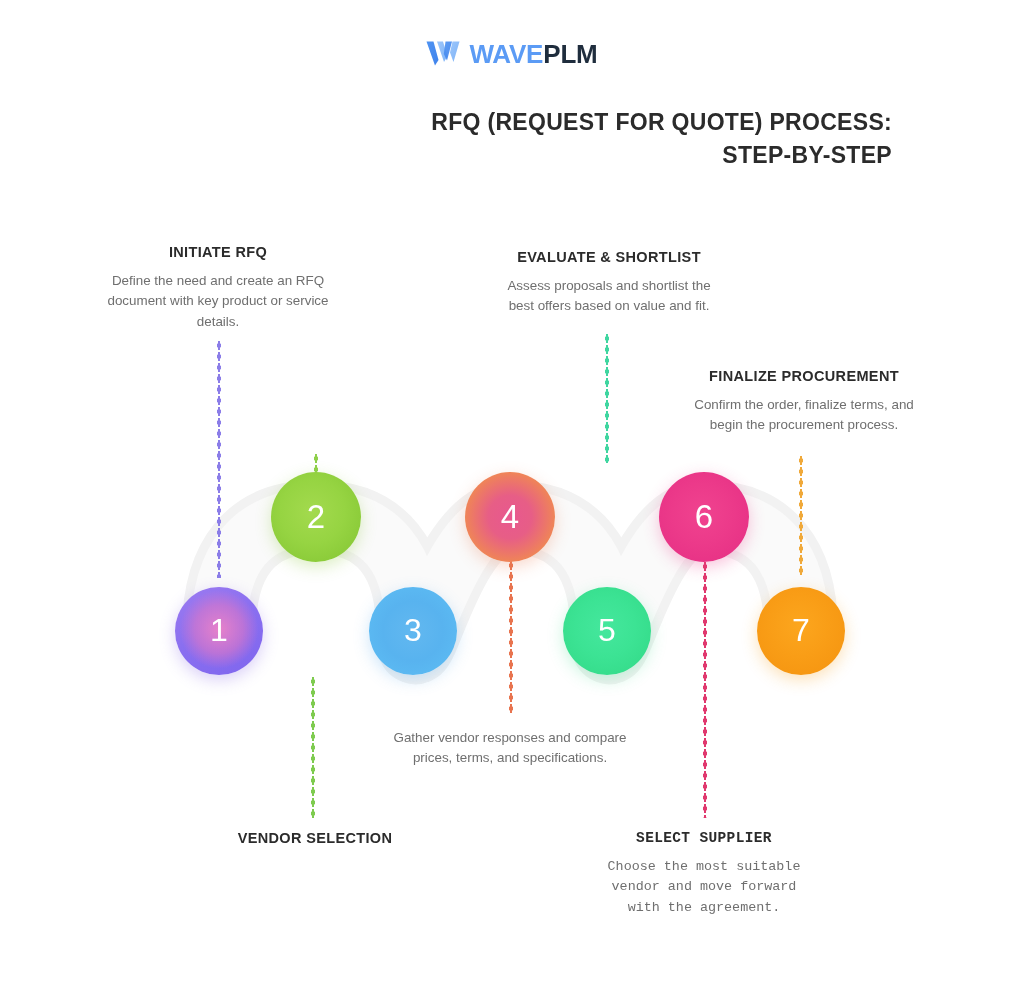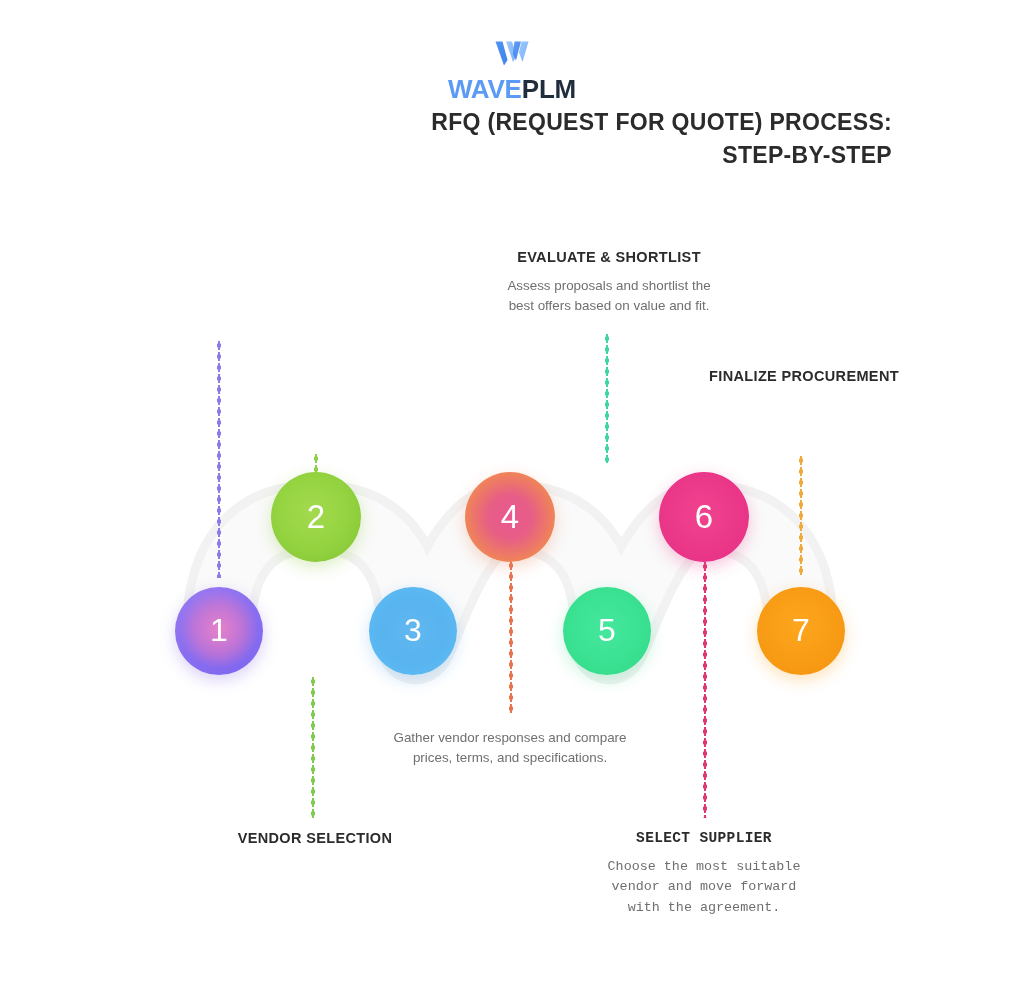--- a/index.html
+++ b/index.html
@@ -8,21 +8,21 @@
   body {
     width:1024px; height:987px; position:relative; overflow:hidden;
     font-family:"Liberation Sans", sans-serif;
     color:#3a3a3a;
     -webkit-font-smoothing:antialiased;
   }
 
   
   .logo-wrap{
     position:absolute; left:0; right:0; top:40px;
-    display:flex; align-items:center; justify-content:center; gap:9px;flex-direction:column;
+    display:flex; align-items:center; justify-content:center; gap:9px;
   }
   .logo-mark{ width:34px; height:27px; display:block; }
   .logo-text{
     font-size:26px; font-weight:700; letter-spacing:-0.2px;
     line-height:1; white-space:nowrap;
   }
   .logo-wave{ color:#5b9bf5; }
   .logo-plm{ color:#1f2d3d; }
 
   
@@ -180,37 +180,42 @@
   <div class="node bottom n5">
     <span>5</span>
   </div>
   <div class="node top n6">
     <span>6</span>
   </div>
   <div class="node bottom n7">
     <span>7</span>
   </div>
 
+  <div class="block" style="left:98px; top:243px; width:240px;">
+    <div class="hd">INITIATE RFQ</div>
+    <div class="bd">Define the need and create an RFQ document with key product or service details.</div>
+  </div>
 
 
   <div class="block" style="left:202px; top:829px; width:226px;">
     <div class="hd">VENDOR SELECTION</div>
   </div>
 
   <div class="block" style="left:500px; top:248px; width:218px;">
     <div class="hd">EVALUATE &amp; SHORTLIST</div>
     <div class="bd">Assess proposals and shortlist the best offers based on value and fit.</div>
   </div>
 
   <div class="block" style="left:378px; top:728px; width:264px;">
     <div class="bd">Gather vendor responses and compare prices, terms, and specifications.</div>
   </div>
 
   <div class="block" style="left:690px; top:367px; width:228px;">
     <div class="hd">FINALIZE PROCUREMENT</div>
+    <div class="bd">Confirm the order, finalize terms, and begin the procurement process.</div>
   </div>
 
   <div class="block" style="left:592px; top:829px; width:224px;font-family:Liberation Mono, monospace;">
     <div class="hd">SELECT SUPPLIER</div>
     <div class="bd">Choose the most suitable vendor and move forward with the agreement.</div>
   </div>
 
 </div>
 
 </body></html>

